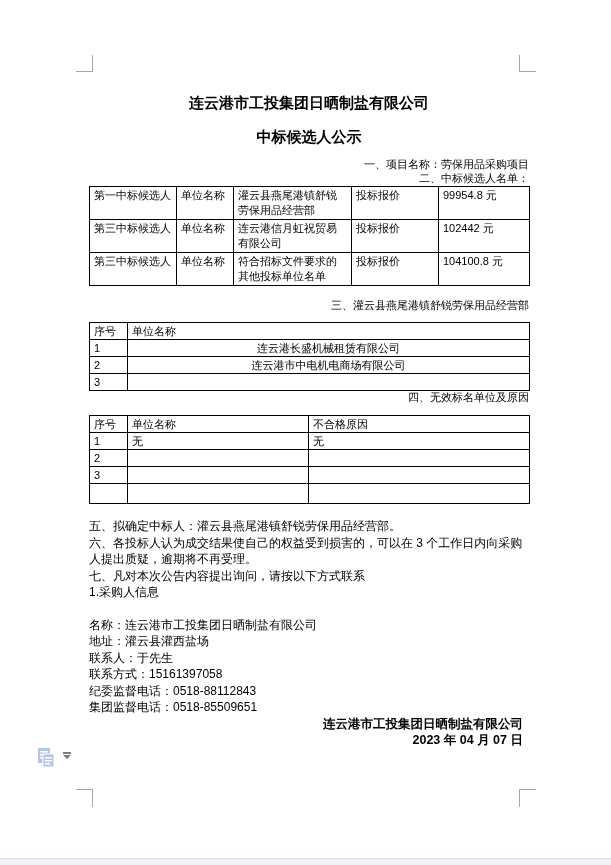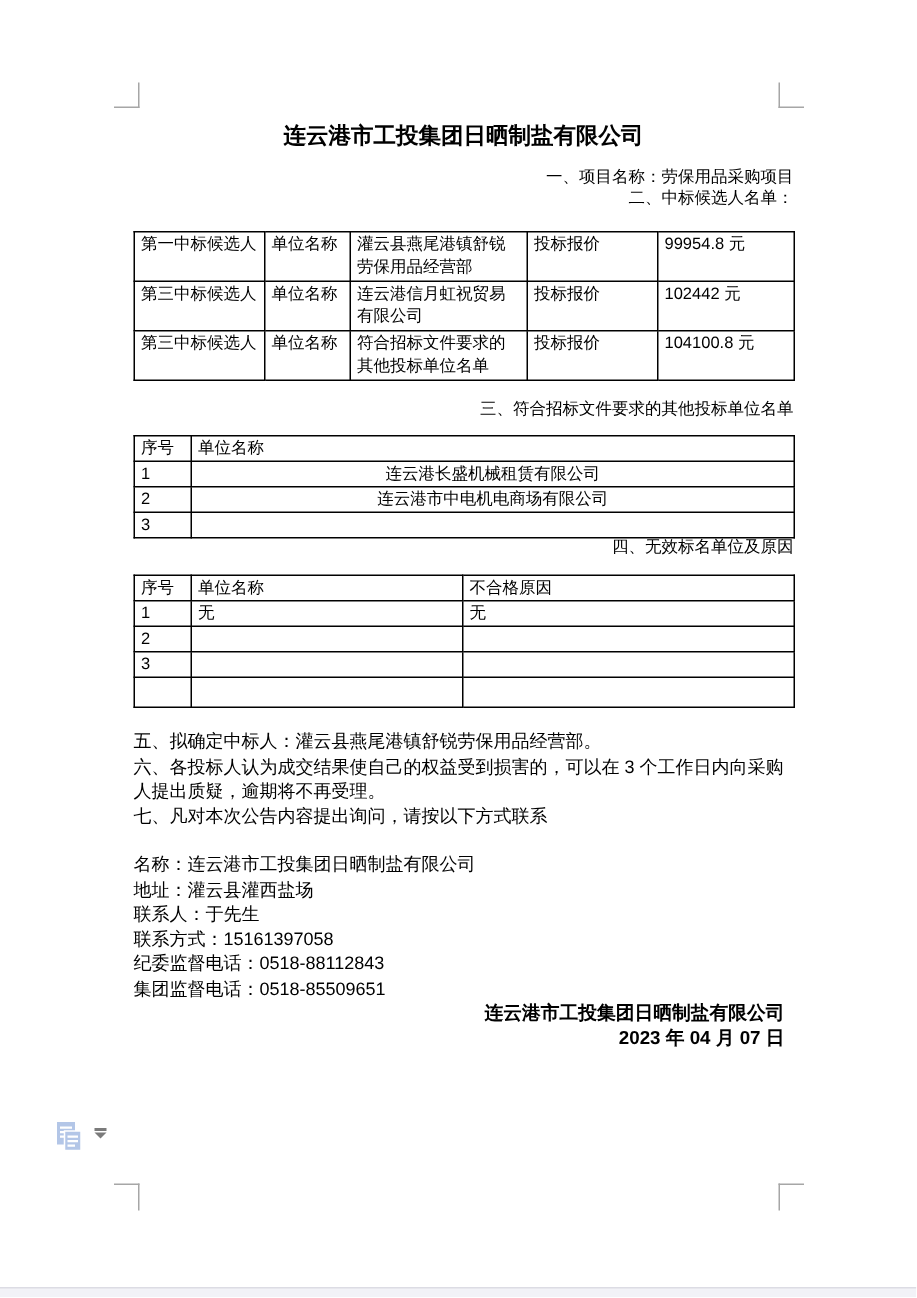--- a/index.html
+++ b/index.html
@@ -7,32 +7,32 @@
   body { width:611px; height:865px; font-family:"Liberation Sans","DejaVu Sans",sans-serif; color:#000; }
   .doc { position:relative; width:611px; height:865px; background:#fff; overflow:hidden; }
 
   
   .crop { position:absolute; }
   .crop.tl { left:76px; top:55px;  width:17px; height:17px; border-right:1px solid #a6a6a6; border-bottom:1px solid #a6a6a6; }
   .crop.tr { left:519px; top:55px; width:17px; height:17px; border-left:1px solid #a6a6a6;  border-bottom:1px solid #a6a6a6; }
   .crop.bl { left:76px; top:789px; width:17px; height:18px; border-right:1px solid #a6a6a6; border-top:1px solid #a6a6a6; }
   .crop.br { left:519px; top:789px; width:17px; height:18px; border-left:1px solid #a6a6a6;  border-top:1px solid #a6a6a6; }
 
-  .content { position:absolute; left:89px; top:76px; width:440px; }
+  .content { position:absolute; left:89px; top:88px; width:440px; }
 
   .title { text-align:center; font-weight:bold; font-size:15px; line-height:19px; }
   .title.t1 { margin-top:5px; }
   .title.t2 { margin-top:15px; }
   .title.t3 { margin-top:15px; }
 
   .body-line { font-size:11px; line-height:12px;text-align:right; }
   .para { font-size:12px; line-height:16.5px; }
 
   .s1 { margin-top:12px; }
-  .s2 { margin-top:2px; margin-bottom:16px; }
+  .s2 { margin-top:2px; margin-bottom:2px; }
   .s3 { margin-top:13px; margin-bottom:11px; }
   .s4 { margin-bottom:12px; }
   .s5 { margin-top:14px; }
 
   table { border-collapse:collapse; width:440px; table-layout:fixed; }
   td { border:1px solid #000; font-size:11px; line-height:15px; vertical-align:top; padding:1px 4px; overflow:hidden; }
   .t-candidates td { height:19px; }
   .t-rows td { height:17px; line-height:14px; }
   .t-invalid tr.last td { height:20px; }
   .center { text-align:center; }
@@ -57,20 +57,21 @@
 <div class="doc">
 
   <div class="crop tl"></div>
   <div class="crop tr"></div>
   <div class="crop bl"></div>
   <div class="crop br"></div>
 
   <div class="content">
 
     <div class="title t1">连云港市工投集团日晒制盐有限公司</div>
+    <div class="title t3">中标候选人公示</div>
 
     <div class="body-line s1">一、项目名称：劳保用品采购项目</div>
     <div class="body-line s2">二、中标候选人名单：</div>
 
     <table class="t-candidates">
       <colgroup>
           <col style="width:87px">
           <col style="width:57px">
           <col style="width:118px">
           <col style="width:87px">
@@ -94,21 +95,21 @@
       <tr>
         <td>第三中标候选人</td>
         <td>单位名称</td>
         <td>符合招标文件要求的其他投标单位名单</td>
         <td>投标报价</td>
         <td>104100.8 元</td>
       </tr>
     </tbody>
       </table>
 
-    <div class="body-line s3">三、符合招标文件要求的其他投标单位名单</div>
+    <div class="body-line s3">三、灌云县燕尾港镇舒锐劳保用品经营部</div>
 
     <table class="t-rows">
       <colgroup>
           <col style="width:38px">
           <col style="width:402px">
         </colgroup>
       <tbody>
           <tr>
         <td>序号</td>
         <td>单位名称</td>
@@ -161,20 +162,21 @@
         <td></td>
         <td></td>
         <td></td>
       </tr>
     </tbody>
       </table>
 
     <div class="para s5">五、拟确定中标人：灌云县燕尾港镇舒锐劳保用品经营部。</div>
     <div class="para">六、各投标人认为成交结果使自己的权益受到损害的，可以在 3 个工作日内向采购人提出质疑，逾期将不再受理。</div>
     <div class="para">七、凡对本次公告内容提出询问，请按以下方式联系</div>
+    <div class="para">1.采购人信息</div>
 
     <div class="contact-block">
       <div class="para">名称：连云港市工投集团日晒制盐有限公司</div>
       <div class="para">地址：灌云县灌西盐场</div>
       <div class="para">联系人：于先生</div>
       <div class="para">联系方式：15161397058</div>
       <div class="para">纪委监督电话：0518-88112843</div>
       <div class="para">集团监督电话：0518-85509651</div>
     </div>
 

